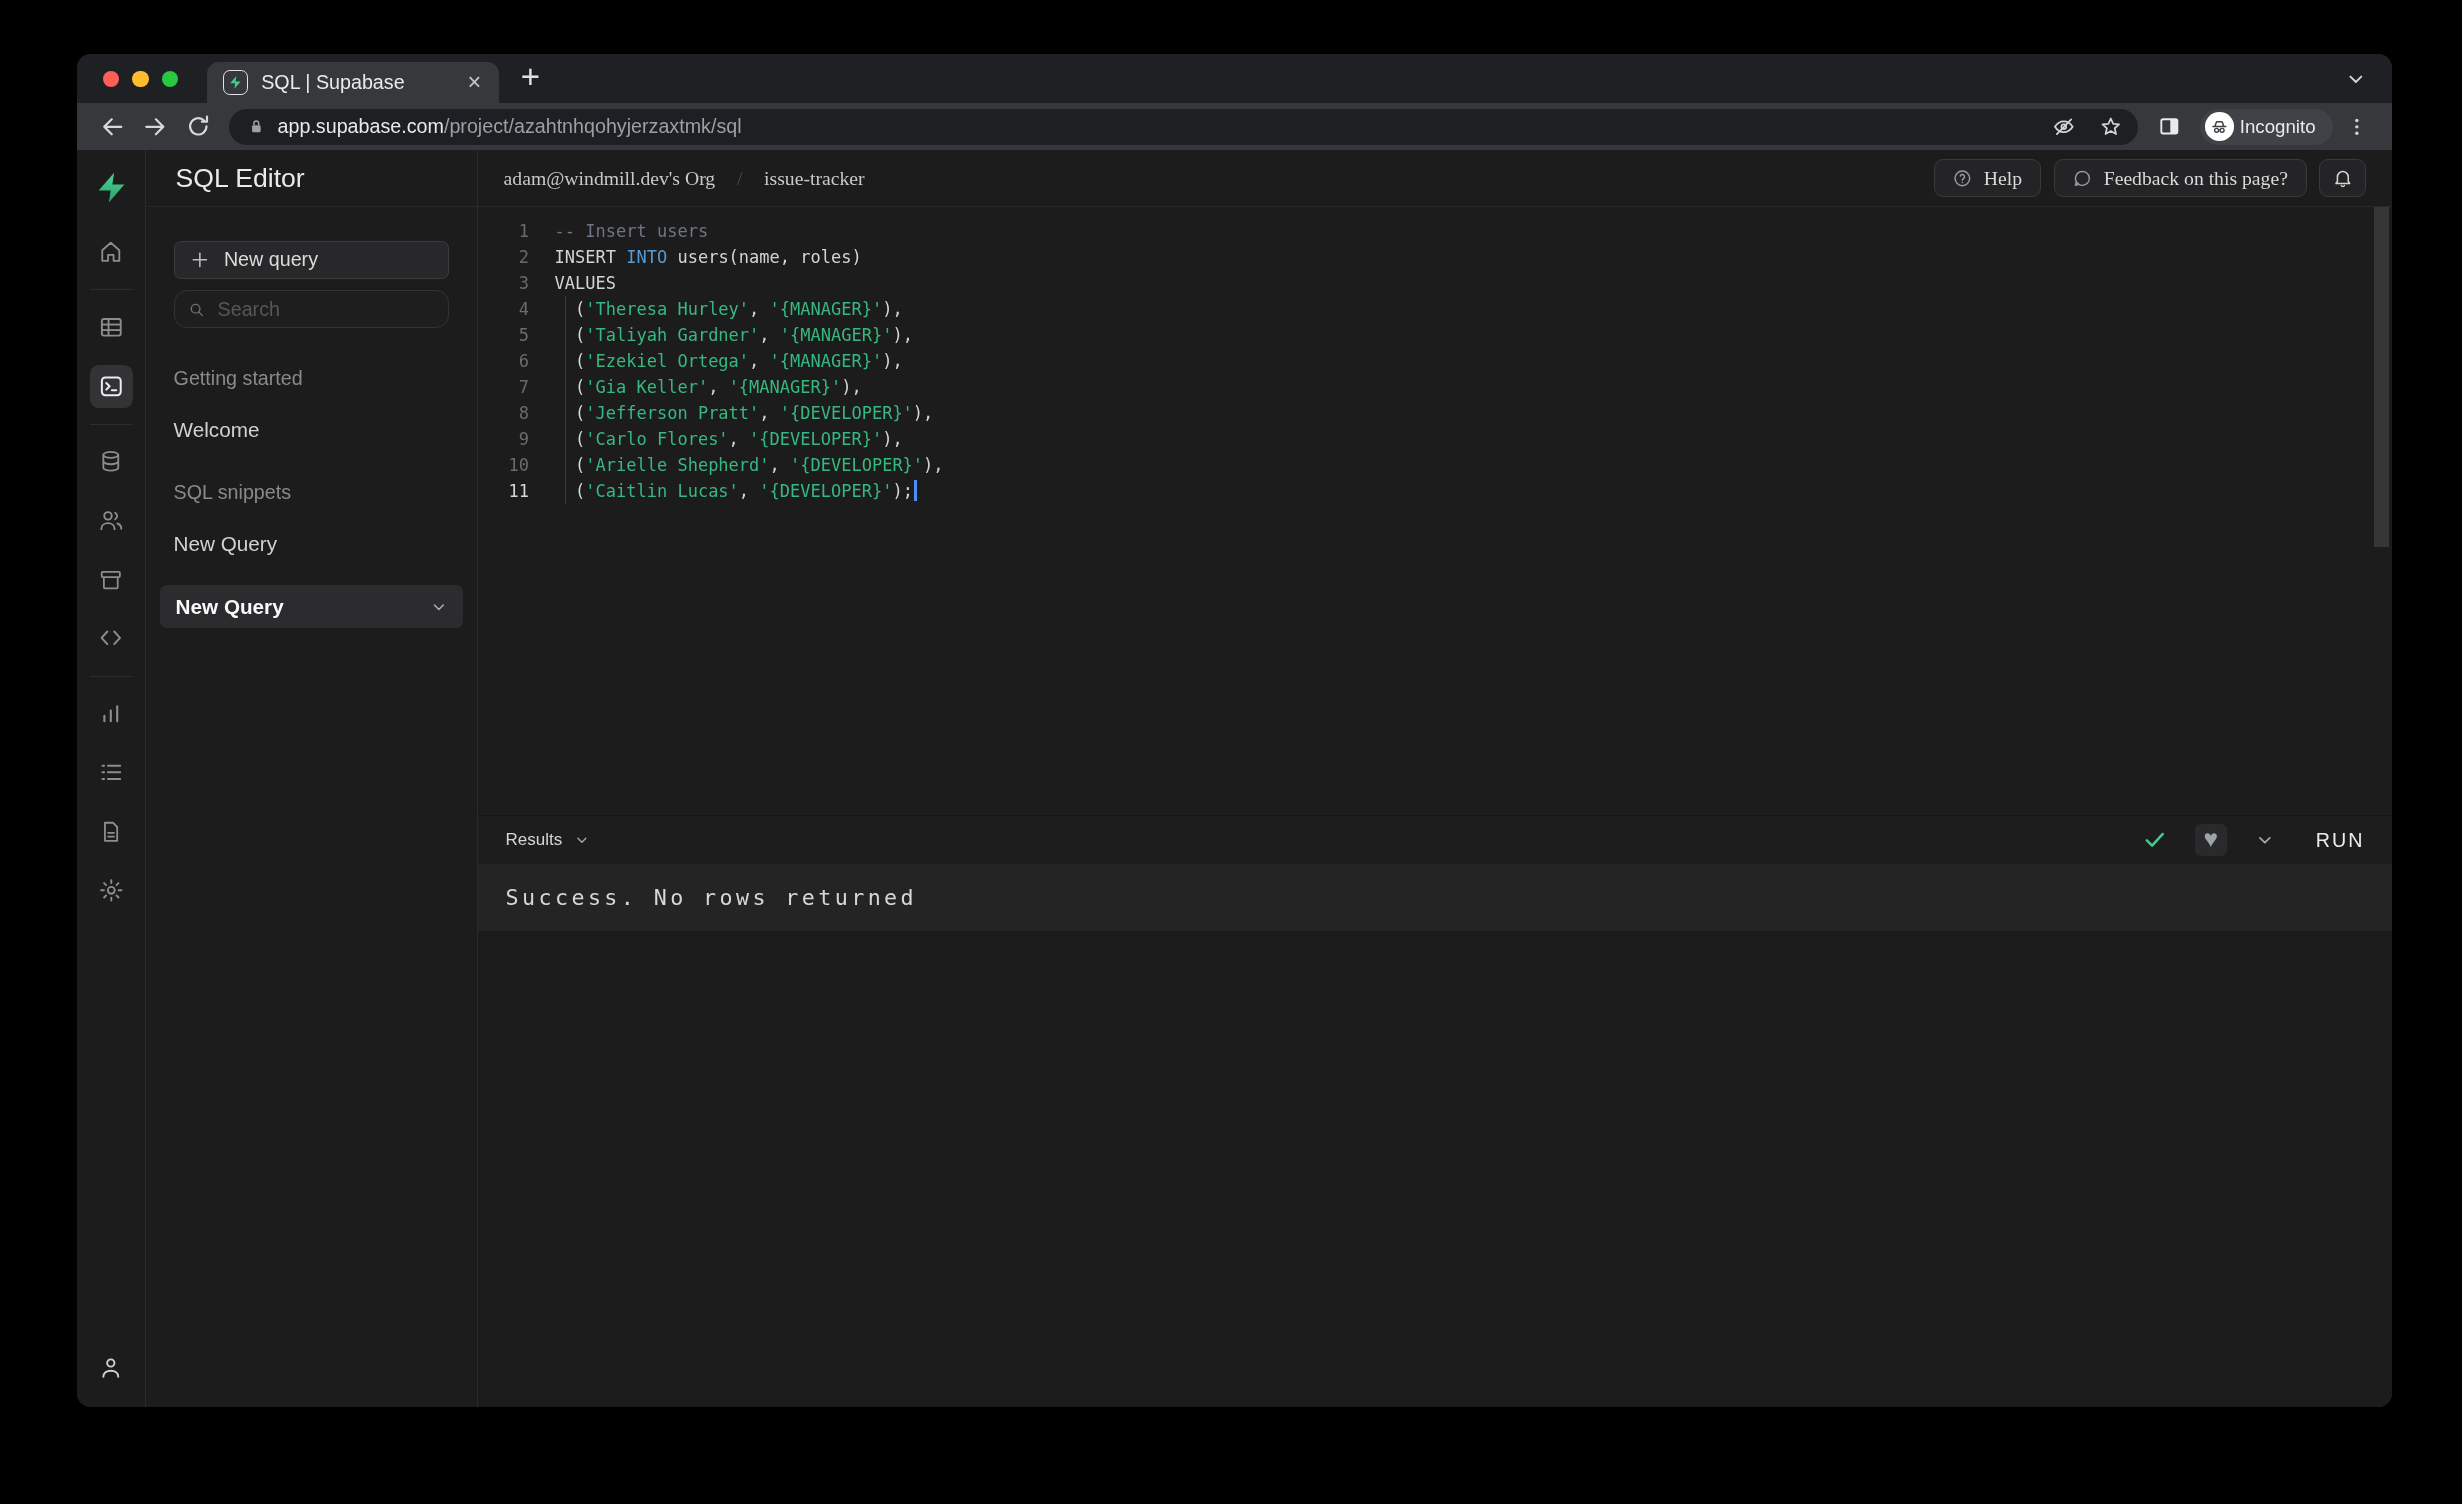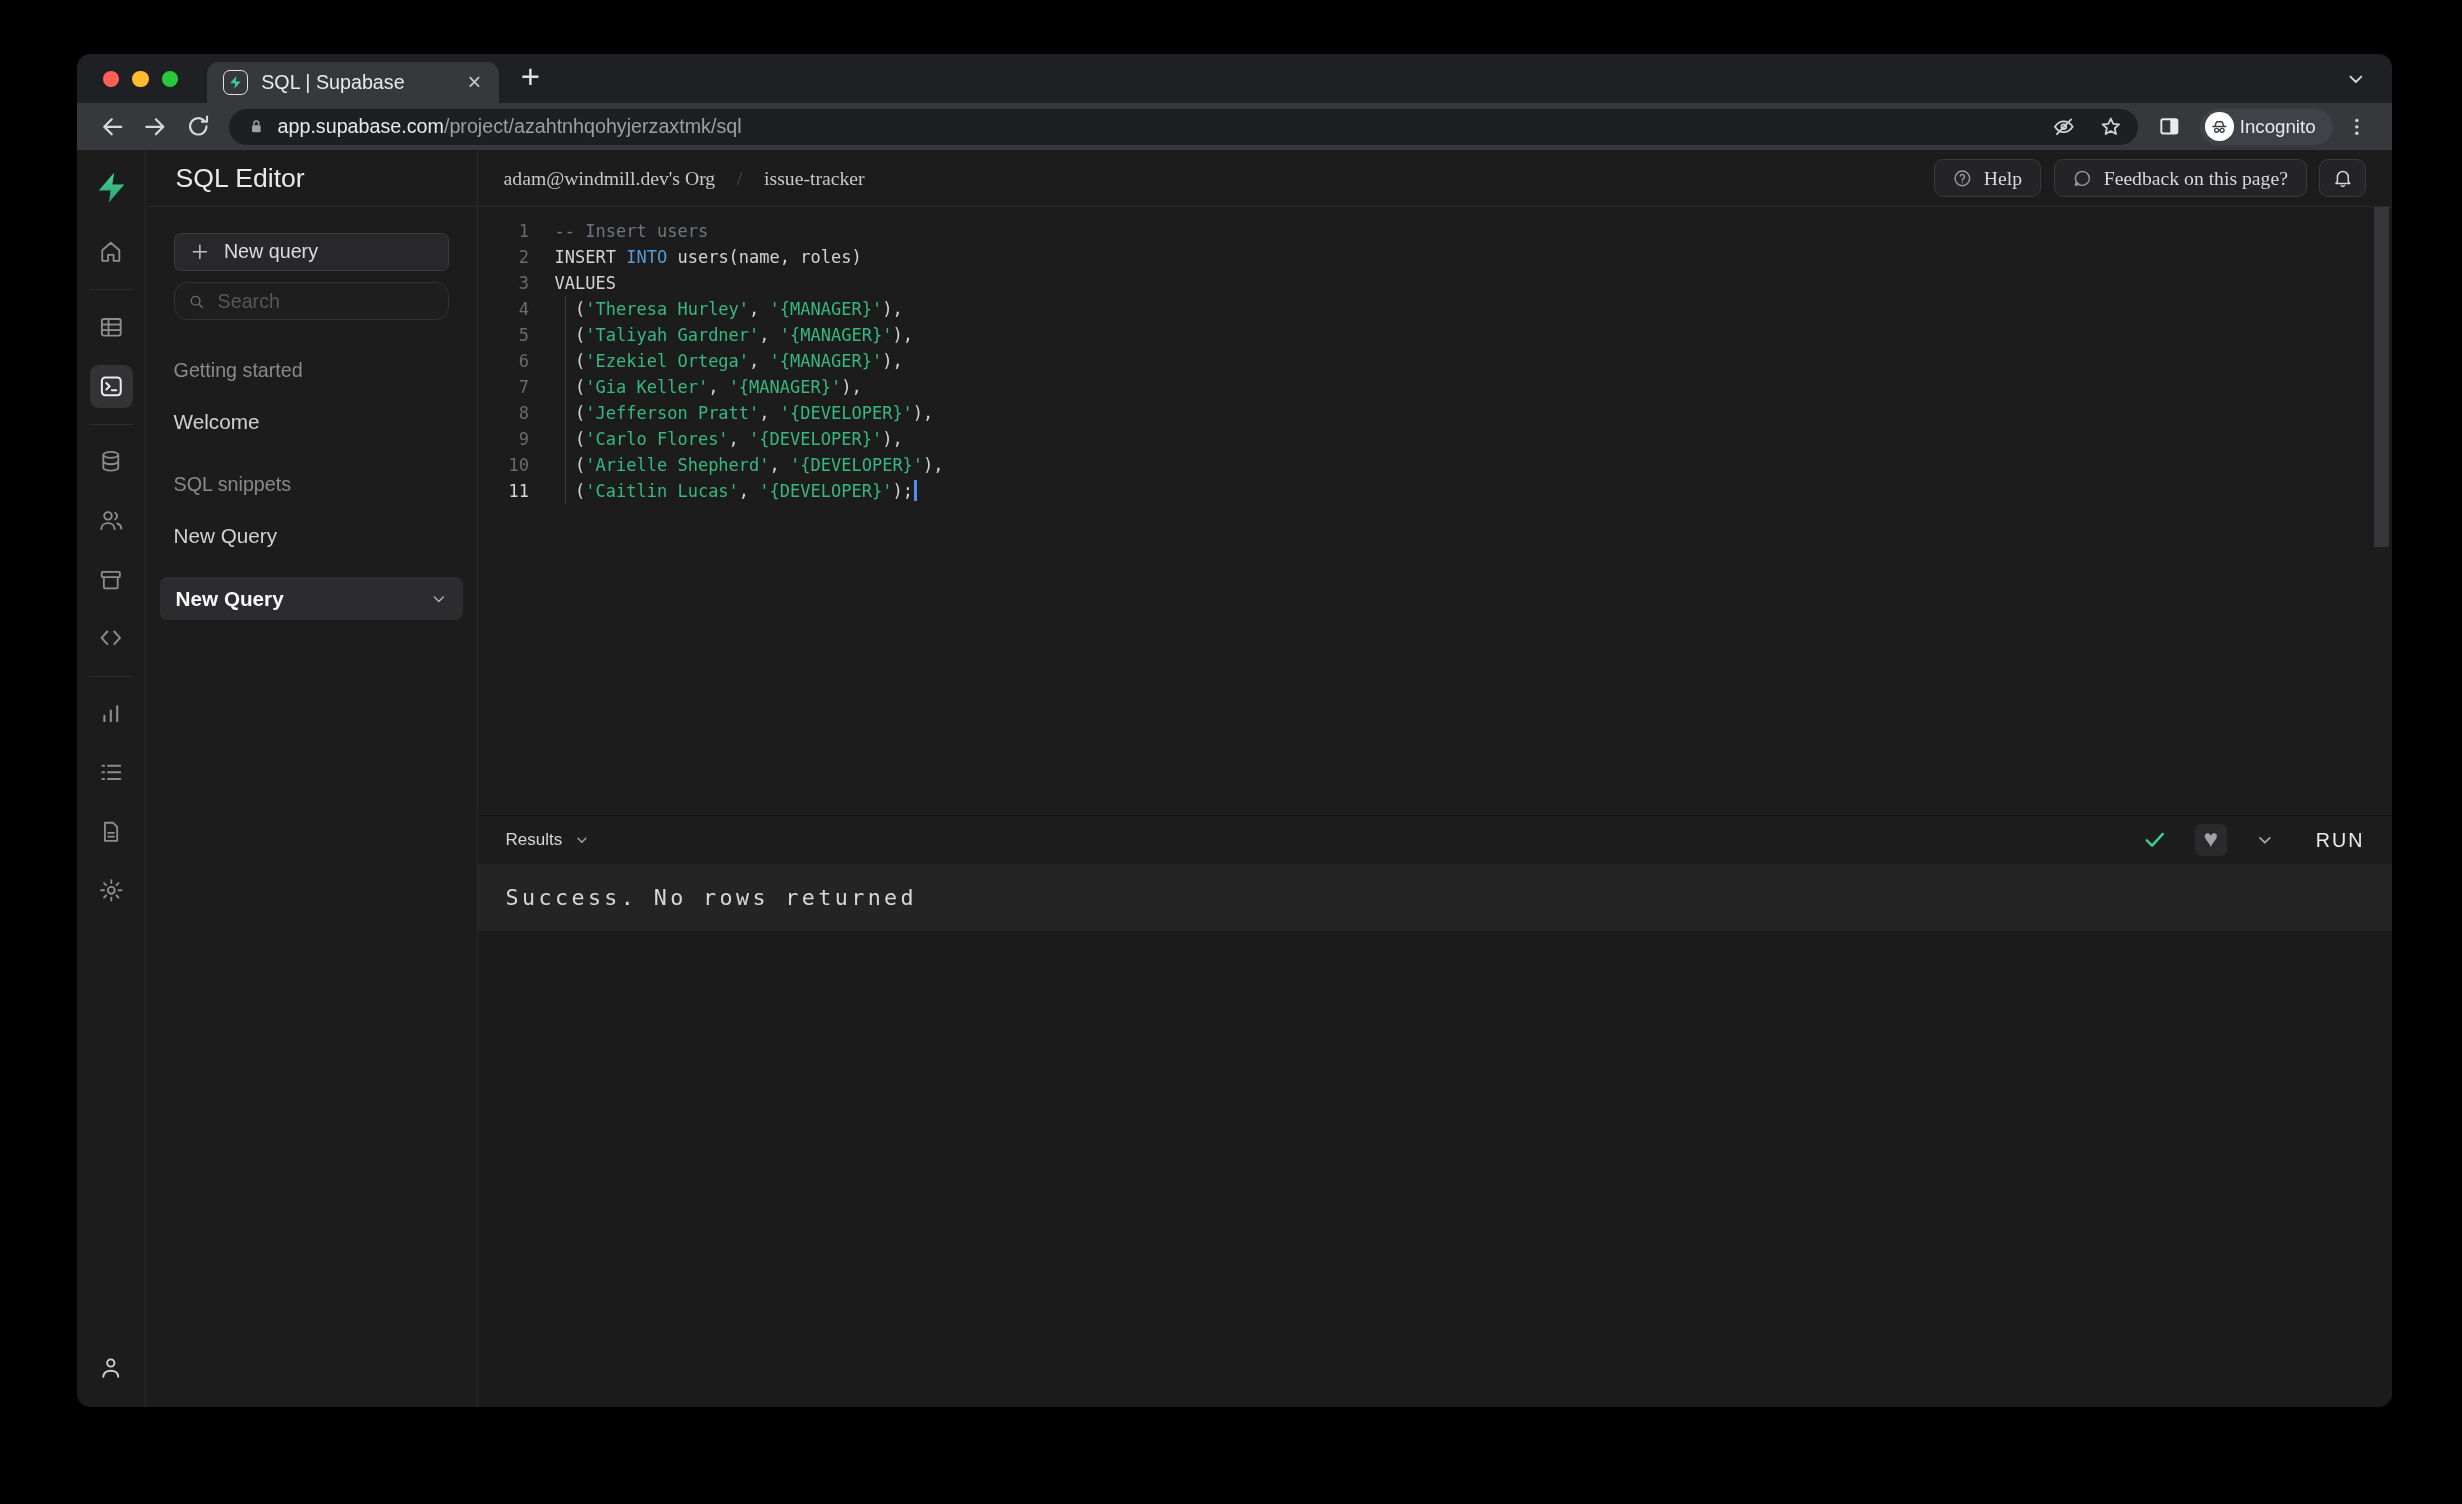--- a/index.html
+++ b/index.html
@@ -47,21 +47,21 @@
   .rail { flex:none; width:69px; border-right:1px solid #2a2a2a; display:flex;
           flex-direction:column; align-items:center; padding:19.7px 0 17.7px; }
   .rail-logo { margin-bottom:9.9px; }
   .rail-btn { width:43px; height:43px; margin-top:15.8px; border-radius:8.9px;
               display:flex; align-items:center; justify-content:center; }
   .rail-btn.active { background:#333336; }
   .rail-div { width:43px; height:1px; background:#2d2d2d; margin-top:15.8px; }
   .rail-spacer { flex:1; }
 
   .sidebar { flex:none; width:332px; border-right:1px solid #2a2a2a; display:flex;
-             flex-direction:column; }
+             flex-direction:column;gap:8px; }
   .sidebar-header { flex:none; height:57px; border-bottom:1px solid #282828;
                     display:flex; align-items:center; padding:0 29.6px; }
   .sidebar-title { font-size:26.6px; color:#eaeaea; font-weight:400; }
   .sidebar-body { padding:25.6px 27.6px; display:flex; flex-direction:column; }
   .btn-newquery { height:38px; border:1px solid #3c3c3c; background:#28282a; border-radius:6.9px;
                   display:flex; align-items:center; gap:13.8px; padding:0 15.8px;
                   color:#dcdcdc; font-size:19.7px; }
   .search-box { height:38px; border:1px solid #333; background:#1e1e1e; border-radius:13px;
                 display:flex; align-items:center; gap:11.8px; padding:0 13.8px; margin-top:11.8px; }
   .search-box input { background:transparent; border:none; outline:none; color:#bdbdbd;

